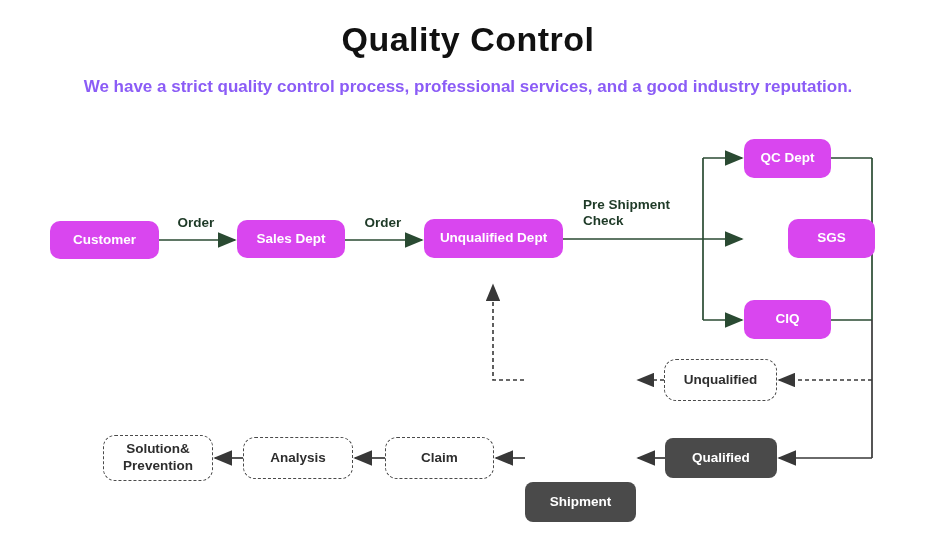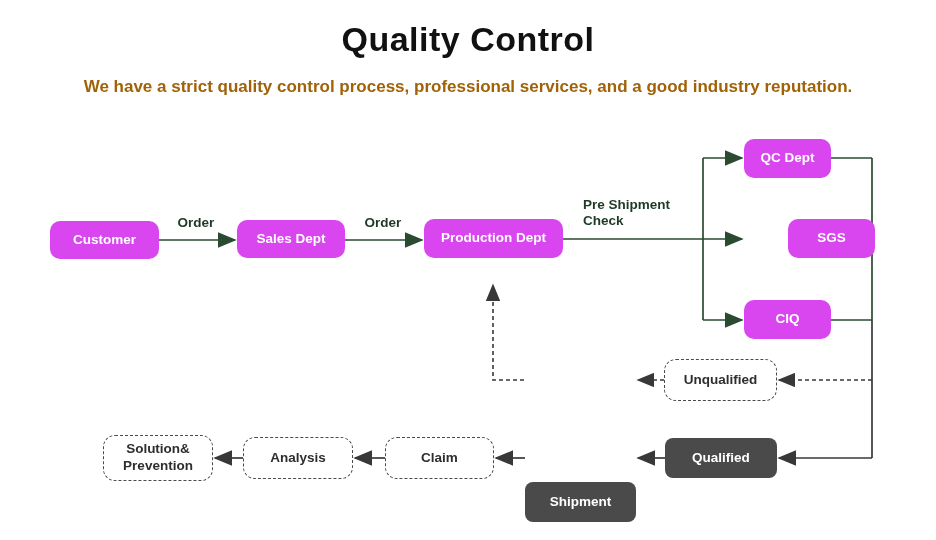--- a/index.html
+++ b/index.html
@@ -6,21 +6,21 @@
   .stage{
     position:relative;width:936px;height:540px;background:#ffffff;overflow:hidden;
     font-family:"Liberation Sans","DejaVu Sans",sans-serif;
   }
   .title{
     position:absolute;left:0;top:20px;width:936px;text-align:center;
     font-size:34px;font-weight:bold;color:#111111;letter-spacing:0.5px;
   }
   .subtitle{
     position:absolute;left:0;top:77px;width:936px;text-align:center;
-    font-size:17px;font-weight:bold;color:#a16207;
+    font-size:17px;font-weight:bold;color:#8b5cf6;
   }
   svg.wires{position:absolute;left:0;top:0;}
   .node{
     position:absolute;display:flex;align-items:center;justify-content:center;
     font-size:13.5px;font-weight:bold;text-align:center;line-height:1.25;
     box-sizing:border-box;
   }
   .node.green{background:#d946ef;color:#ffffff;border-radius:10px;}
   .node.gray{background:#4a4a4a;color:#ffffff;border-radius:8px;}
   .node.dashed{
@@ -71,21 +71,21 @@
     <path d="M664,380 L638,380" stroke="#383838" stroke-width="1.6" fill="none" stroke-dasharray="4 3" marker-end="url(#ah-dark)"></path>
     <path d="M524,380 L493,380 L493,285" stroke="#383838" stroke-width="1.6" fill="none" stroke-dasharray="4 3" marker-end="url(#ah-dark)"></path>
   </svg>
 
   <div class="edge-label center" style="left:166px;top:215px;width:60px;">Order</div>
   <div class="edge-label center" style="left:353px;top:215px;width:60px;">Order</div>
   <div class="edge-label" style="left:583px;top:197px;width:104px;">Pre Shipment Check</div>
 
   <div class="node green" style="left:50px;top:221px;width:109px;height:38px;">Customer</div>
   <div class="node green" style="left:237px;top:220px;width:108px;height:38px;">Sales Dept</div>
-  <div class="node green" style="left:424px;top:219px;width:139px;height:39px;">Production Dept</div>
+  <div class="node green" style="left:424px;top:219px;width:139px;height:39px;">Unqualified Dept</div>
   <div class="node green" style="left:744px;top:139px;width:87px;height:39px;">QC Dept</div>
   <div class="node green" style="left:744px;top:219px;width:87px;height:39px;margin-left:44px;">SGS</div>
   <div class="node green" style="left:744px;top:300px;width:87px;height:39px;">CIQ</div>
 
   <div class="node dashed" style="left:664px;top:359px;width:113px;height:42px;">Unqualified</div>
 
   <div class="node gray" style="left:665px;top:438px;width:112px;height:40px;">Qualified</div>
   <div class="node gray" style="left:525px;top:438px;width:111px;height:40px;margin-top:44px;">Shipment</div>
   <div class="node dashed" style="left:385px;top:437px;width:109px;height:42px;">Claim</div>
   <div class="node dashed" style="left:243px;top:437px;width:110px;height:42px;">Analysis</div>

